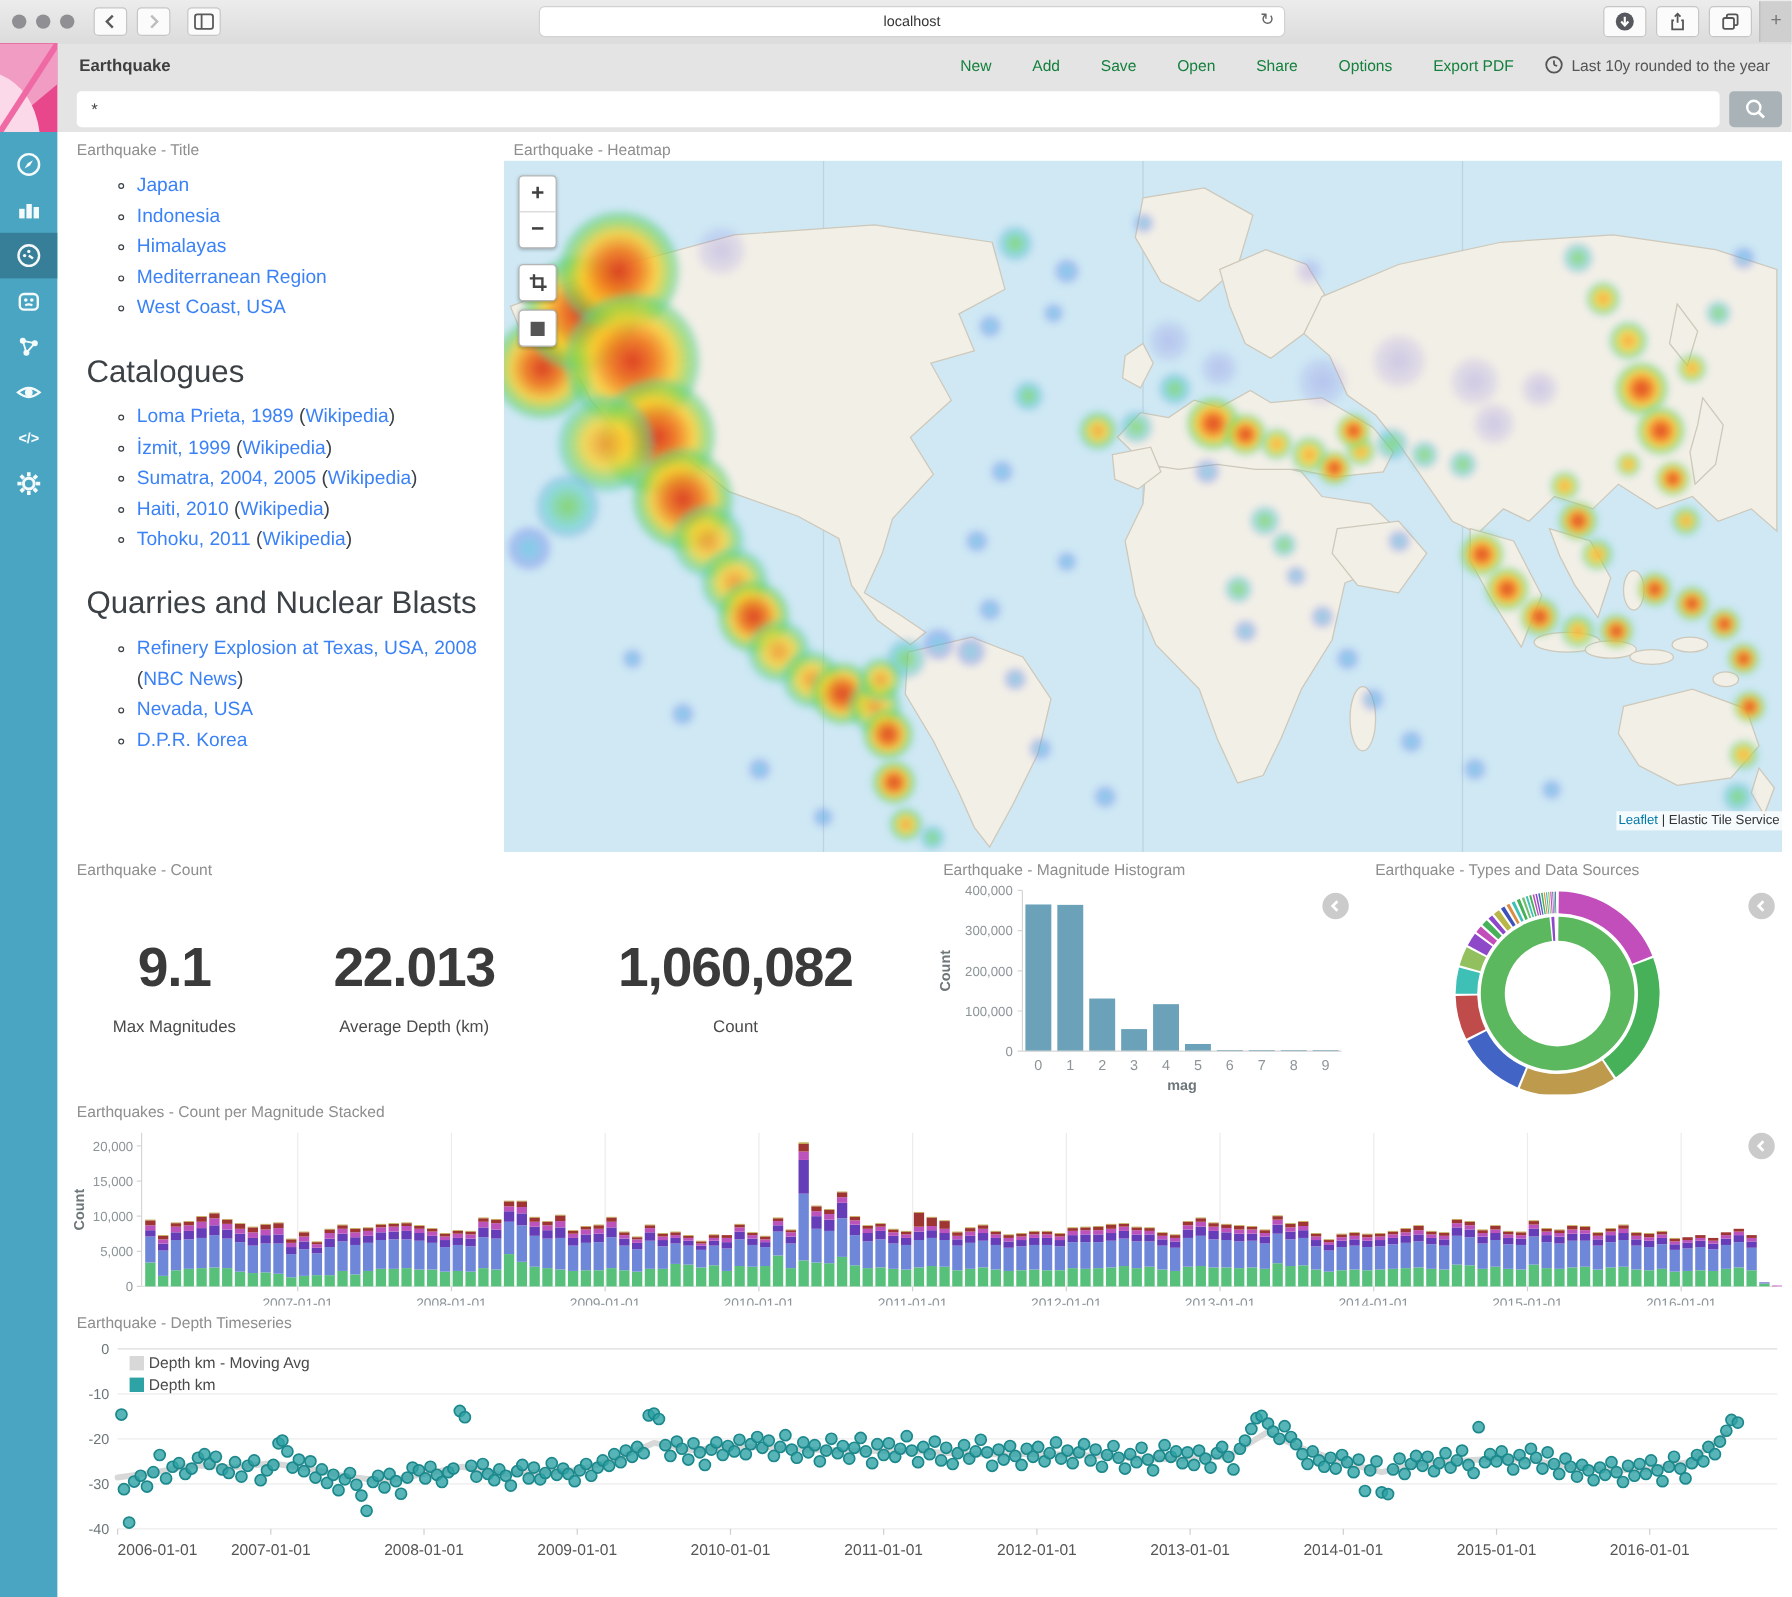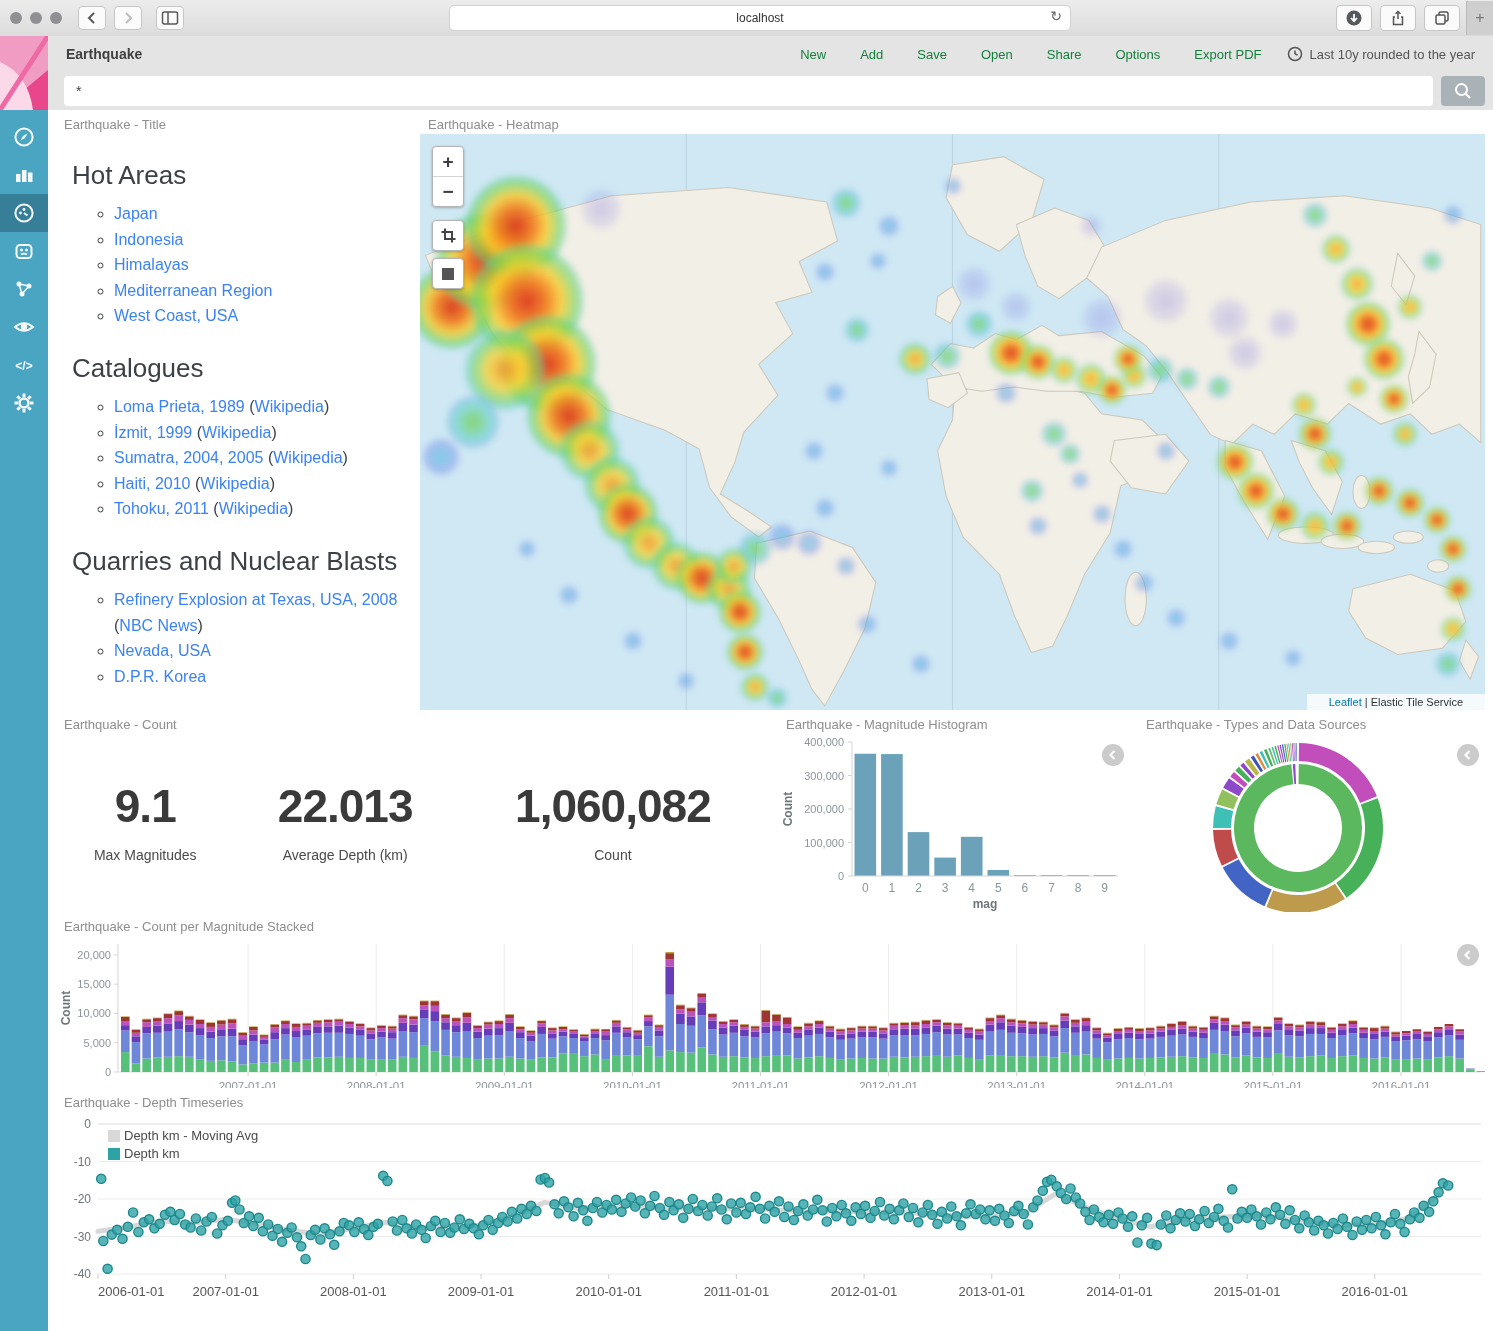--- a/index.html
+++ b/index.html
@@ -60,22 +60,22 @@
   .hs-hot{background:radial-gradient(circle,rgba(219,55,25,.95) 0%,rgba(240,122,28,.92) 24%,rgba(250,205,40,.8) 44%,rgba(118,212,80,.62) 60%,rgba(78,200,221,.45) 75%,rgba(96,112,232,.25) 88%,rgba(96,112,232,0) 100%)}
   .hs-warm{background:radial-gradient(circle,rgba(243,148,38,.88) 0%,rgba(250,212,48,.78) 32%,rgba(118,212,88,.6) 54%,rgba(78,200,221,.42) 72%,rgba(96,112,232,.2) 88%,rgba(96,112,232,0) 100%)}
   .hs-mild{background:radial-gradient(circle,rgba(118,208,80,.8) 0%,rgba(80,205,200,.52) 48%,rgba(96,112,232,.26) 78%,rgba(96,112,232,0) 100%)}
   .hs-cool{background:radial-gradient(circle,rgba(70,190,221,.6) 0%,rgba(96,112,232,.35) 58%,rgba(96,112,232,0) 100%)}
   .hs-haze{background:radial-gradient(circle,rgba(112,100,222,.28) 0%,rgba(112,100,222,.13) 58%,rgba(112,100,222,0) 100%)}
   .map-ctl{position:absolute;left:12px;z-index:6;width:30px;background:#fff;border:1px solid #b5b5b5;
     border-radius:4px;box-shadow:0 1px 3px rgba(0,0,0,.25);overflow:hidden}
   .map-ctl .ctl{height:29px;display:flex;align-items:center;justify-content:center;font-size:19px;
     font-weight:bold;color:#404040;cursor:pointer}
   .map-ctl .ctl + .ctl{border-top:1px solid #d4d4d4}
-  .attrib{position:absolute;right:0;bottom:0;background:rgba(255,255,255,.78);font-size:11px;color:#333;
-    padding:2px 22px;z-index:6}
+  .attrib{position:absolute;right:0;bottom:18px;background:rgba(255,255,255,.78);font-size:11px;color:#333;
+    padding:2px 2px;z-index:6}
   .attrib a{color:#0078a8;text-decoration:none}
   
   .metric-row{display:flex;align-items:center;height:150px;margin-top:10px}
   .metric{text-align:center}
   .metric .val{font-size:46px;font-weight:bold;color:#3a3a3a;letter-spacing:-1px}
   .metric .lbl{font-size:14px;color:#4a4a4a;margin-top:14px}
   text{font-family:"Liberation Sans",sans-serif}
 </style>
 </head>
 <body>
@@ -243,21 +243,20 @@
         <circle cx="12" cy="12" r="4.5" fill="none" stroke="#fff" stroke-width="2.5"></circle>
       </svg>
   </div>
 </div>
 
 <div class="main">
 
   <div class="panel" style="left:8px;top:0;width:356px;height:600px">
     <div class="panel-title">Earthquake - Title</div>
     <div class="md">
-      <h2>Hot Areas</h2>
       <ul>
 
       <li><a>Japan</a></li>
           <li><a>Indonesia</a></li>
           <li><a>Himalayas</a></li>
           <li><a>Mediterranean Region</a></li>
           <li><a>West Coast, USA</a></li>
         </ul>
       <h2>Catalogues</h2>
       <ul>
@@ -538,21 +537,21 @@
         <path d="M150.20547708376753 7.566195627323552 A85 85 0 0 1 151.2086886655474 7.455852686181018 L153.07037812460797 25.35931917616621 A67 67 0 0 0 152.27961134838148 25.4462953768315 Z" fill="#3ec0b6"></path>
         <path d="M151.99780293126696 7.37751574154089 A85 85 0 0 1 153.00312845097028 7.288467204716582 L154.48481889664714 25.227380031953075 A67 67 0 0 0 153.69238583993985 25.29757123156753 Z" fill="#93c05e"></path>
         <path d="M153.7937262033329 7.226878283498351 A85 85 0 0 1 154.80071371223968 7.1591641831723365 L155.9017390437654 25.125458826735837 A67 67 0 0 0 155.10799594850945 25.17883347052222 Z" fill="#c24ebc"></path>
         <path d="M155.46045672912632 7.121306873327356 A85 85 0 0 1 156.13247673307 7.088032270004746 L156.95148166018458 25.069390142239044 A67 67 0 0 0 156.4217717747231 25.095618358975685 Z" fill="#8e49c9"></path>
         <path d="M156.66066456912375 7.065620395036177 A85 85 0 0 1 157.33308777034864 7.041848071186621 L157.89784565427482 25.032986126700052 A67 67 0 0 0 157.3678179544858 25.05172431138145 Z" fill="#47b159"></path>
         <path d="M157.86153962906636 7.026904332948149 A85 85 0 0 1 158.53423167324337 7.012639038429498 L158.84462967185067 25.009962536173845 A67 67 0 0 0 158.3143900605582 25.02120694479443 Z" fill="#3d53bb"></path>
       </svg>
   </div>
 
   <div class="panel" style="left:8px;top:802px;width:1429px;height:200px">
-    <div class="panel-title">Earthquake - Count per Magnitude Stacked</div>
+    <div class="panel-title">Earthquakes - Count per Magnitude Stacked</div>
     <div class="collapse-btn" style="right:6px;top:32px">
       <svg width="12" height="12">
           <polyline points="7.5,2 3.5,6 7.5,10" fill="none" stroke="#fff" stroke-width="2.2"></polyline>
         </svg>
     </div>
     <svg id="stacked-svg" width="1429" height="176">
         <line x1="192.10000000000002" y1="6" x2="192.10000000000002" y2="134" stroke="#ececec"></line>
         <line x1="192.10000000000002" y1="134" x2="192.10000000000002" y2="138" stroke="#cfcfcf"></line>
         <text x="192.10000000000002" y="152" fill="#8d9599" font-size="11.5" text-anchor="middle">2007-01-01</text>
         <line x1="320.20000000000005" y1="6" x2="320.20000000000005" y2="134" stroke="#ececec"></line>

